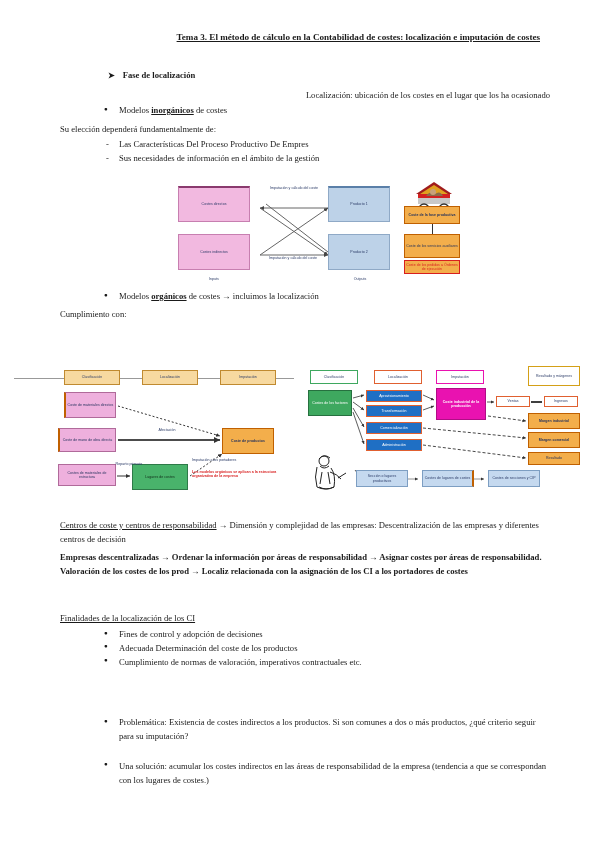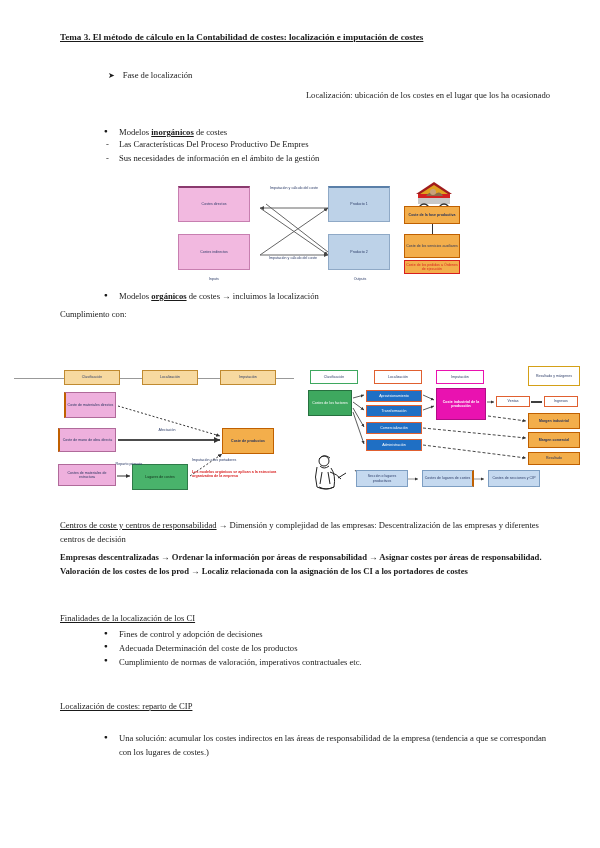--- a/index.html
+++ b/index.html
@@ -9,25 +9,25 @@
     font-family:"Liberation Serif", serif;
     color:#1a1a1a;
     position:relative;
     overflow:hidden;
   }
   .page { position:relative; width:600px; height:848px; padding:0; }
 
   
   .doc-title {
     position:absolute; left:60px; top:32px; width:480px;
-    font-size:9.1px; font-weight:bold; text-align:left;
+    font-size:9.1px; font-weight:bold; text-align:right;
     text-decoration:underline; line-height:1.3;
   }
   .para { position:absolute; font-size:8.6px; line-height:1.62; }
-  .arrowitem { position:absolute; font-size:8.6px; font-weight:normal; }
+  .arrowitem { position:absolute; font-size:8.6px; font-weight:bold; }
   .arrowitem .gl { margin-right:8px; font-size:8px; }
 
   ul.bul, ul.dsh { margin:0; padding:0; list-style:none; }
   ul.bul li, ul.dsh li {
     position:relative; padding-left:17px; font-size:8.6px; line-height:1.62;
   }
   ul.bul li:before { content:"\25CF"; position:absolute; left:2px; top:-0.5px; font-size:6.2px; }
   ul.dsh li:before { content:"-"; position:absolute; left:4px; top:0; font-size:8.6px; }
   .u { text-decoration:underline; }
   .ub { text-decoration:underline; font-weight:bold; }
@@ -59,24 +59,25 @@
 <div class="page">
 
   <div class="doc-title">Tema 3. El método de cálculo en la Contabilidad de costes: localización e imputación de costes</div>
 
   <div class="arrowitem" style="left:108px; top:70px;">
     <span class="gl">➤</span><span>Fase de localización</span>
   </div>
 
   <div class="para" style="left:60px; top:89px; width:490px;text-align:right;">Localización: ubicación de los costes en el lugar que los ha ocasionado</div>
 
-  <ul class="bul" style="position:absolute; left:102px; top:104px; width:440px;margin-top:22px;">
+  <ul class="bul" style="position:absolute; left:102px; top:104px; width:440px;">
     <li><span>Modelos </span><span class="ub">inorgánicos</span><span> de costes</span></li>
   </ul>
 
+  <div class="para" style="left:60px; top:123px; width:490px;">Su elección dependerá fundamentalmente de:</div>
 
   <ul class="dsh" style="position:absolute; left:102px; top:138px; width:440px;">
     <li>Las Características Del Proceso Productivo De Empres</li>
     <li>Sus necesidades de información en el ámbito de la gestión</li>
   </ul>
 
   <div class="dgm" style="left:178px; top:182px; width:300px; height:110px;">
 
     <svg class="ov" width="300" height="110">
       <defs>
@@ -238,21 +239,19 @@
   <div class="para" style="left:60px; top:612px; width:482px;">
     <span class="u">Finalidades de la localización de los CI</span>
   </div>
 
   <ul class="bul" style="position:absolute; left:102px; top:628px; width:440px;">
     <li>Fines de control y adopción de decisiones</li>
     <li>Adecuada Determinación del coste de los productos</li>
     <li>Cumplimiento de normas de valoración, imperativos contractuales etc.</li>
   </ul>
 
-  <div class="para" style="left:60px; top:700px; width:482px;">
-    <span class="u">Localización de costes:  reparto de CIP</span>
-  </div>
 
   <ul class="bul" style="position:absolute; left:102px; top:716px; width:446px;">
+    <li>Problemática: Existencia de costes indirectos a los productos. Si son comunes a dos o más productos, ¿qué criterio seguir para su imputación?</li>
     <li style="margin-top:16px;">Una solución: acumular los costes indirectos en las áreas de responsabilidad de la empresa (tendencia a que se correspondan con los lugares de costes.)</li>
   </ul>
 
 </div>
 
 </body></html>

